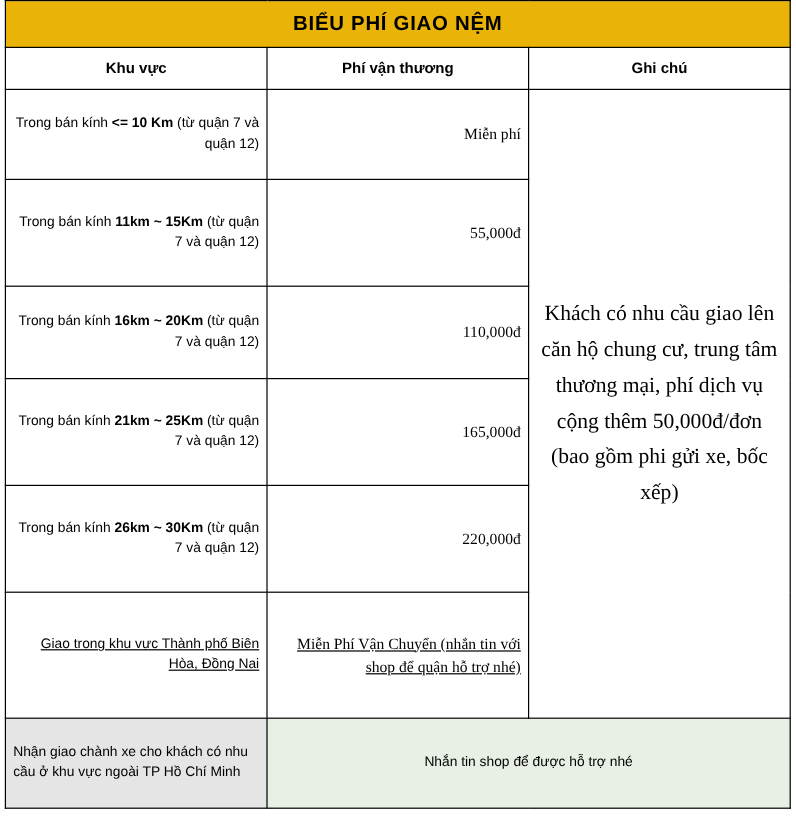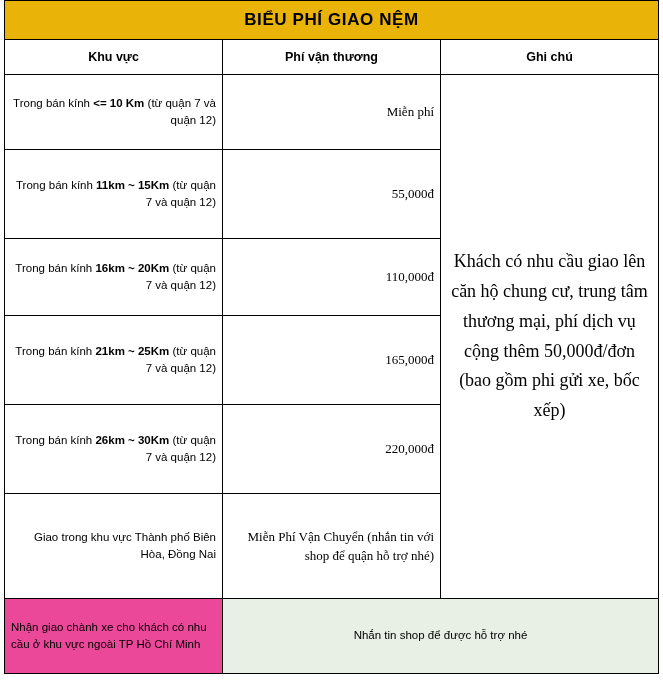--- a/index.html
+++ b/index.html
@@ -64,41 +64,41 @@
     line-height: 1.5;
   }
   .note-cell {
     text-align: center;
     font-family: "Liberation Serif", serif;
     font-size: 18px;
     line-height: 1.65;
     padding: 6px 14px;
   }
   .green-left {
-    background: #ec4899;
+    background: #e5e5e5;
     font-family: "Liberation Sans", sans-serif;
     font-size: 11.5px;
     text-align: left;
     line-height: 1.5;
     height: 66px;
   }
   .green-right {
     background: #e8efe4;
     font-family: "Liberation Sans", sans-serif;
     font-size: 11.5px;
     text-align: center;
     line-height: 1.5;
     margin-top: 36px;
   }
   .r1 { height: 66px; }
   .r2 { height: 80px; }
   .r3 { height: 68px; }
   .r4 { height: 80px; }
   .r5 { height: 80px; }
-  .r6 { height: 96px; }
+  .r6 { height: 96px; text-decoration: underline; }
   .col-area { width: 325px; }
   .col-fee  { width: 122px; }
   .col-note { width: 206px; }
 </style>
 </head>
 <body>
 
 <div class="sheet">
   <table class="fee-table">
     <tbody>

